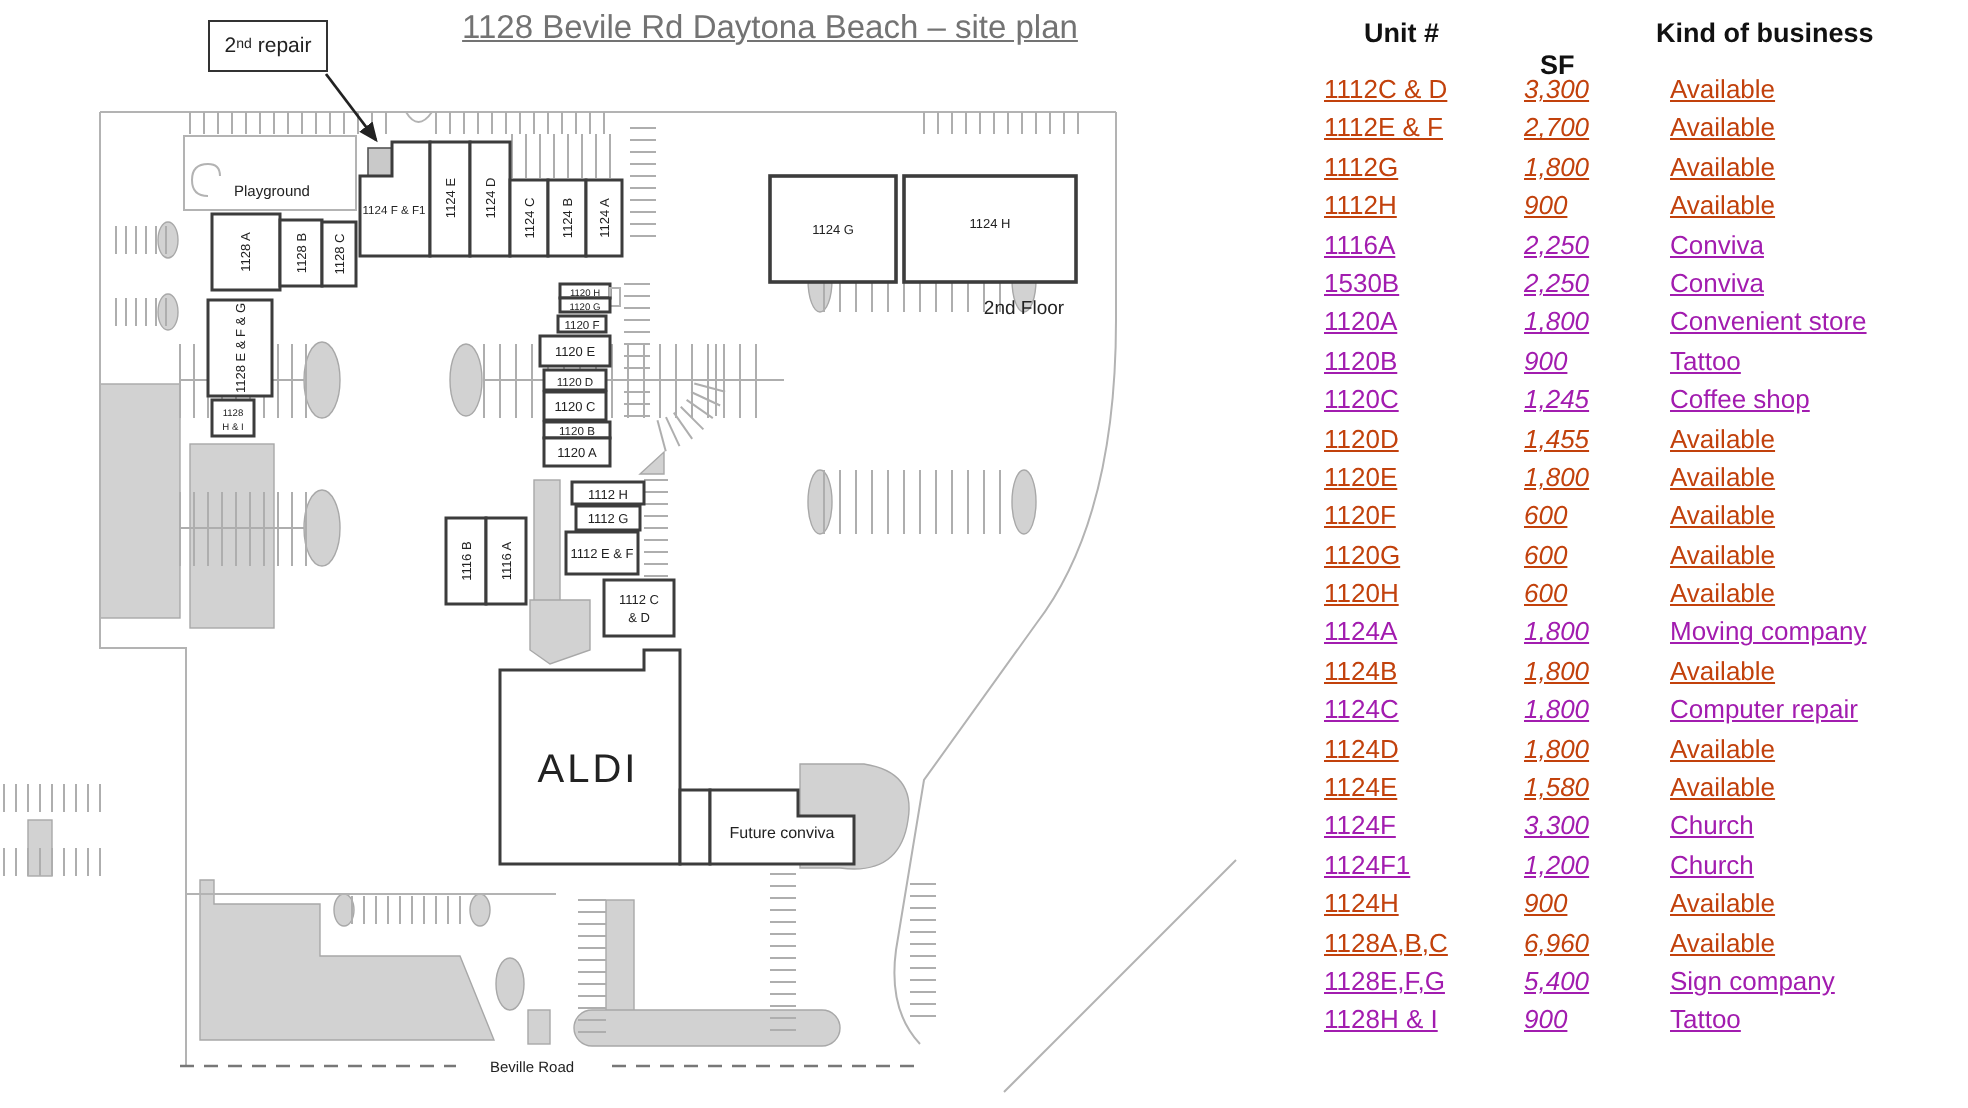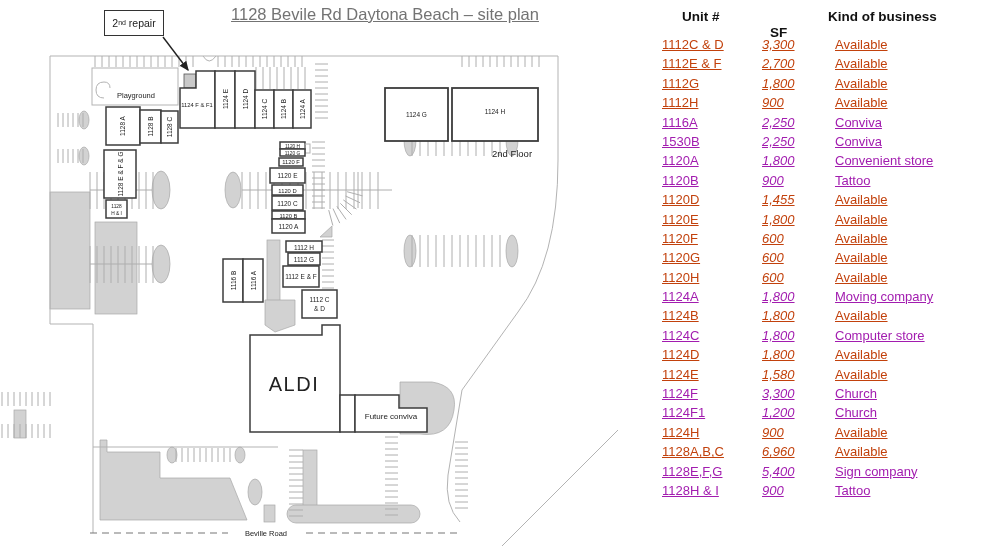--- a/index.html
+++ b/index.html
@@ -516,20 +516,25 @@
       <div class="tr">
       <span class="td td-unit">1120A</span>
       <span class="td td-sf">1,800</span>
       <span class="td td-biz">Convenient store</span>
     </div>
       <div class="tr">
       <span class="td td-unit">1120B</span>
       <span class="td td-sf">900</span>
       <span class="td td-biz">Tattoo</span>
     </div>
+      <div class="tr">
+      <span class="td td-unit">1120C</span>
+      <span class="td td-sf">1,245</span>
+      <span class="td td-biz">Coffee shop</span>
+    </div>
       <div class="tr avail">
       <span class="td td-unit">1120D</span>
       <span class="td td-sf">1,455</span>
       <span class="td td-biz">Available</span>
     </div>
       <div class="tr avail">
       <span class="td td-unit">1120E</span>
       <span class="td td-sf">1,800</span>
       <span class="td td-biz">Available</span>
     </div>
@@ -554,21 +559,21 @@
       <span class="td td-biz">Moving company</span>
     </div>
       <div class="tr avail">
       <span class="td td-unit">1124B</span>
       <span class="td td-sf">1,800</span>
       <span class="td td-biz">Available</span>
     </div>
       <div class="tr">
       <span class="td td-unit">1124C</span>
       <span class="td td-sf">1,800</span>
-      <span class="td td-biz">Computer store</span>
+      <span class="td td-biz">Computer repair</span>
     </div>
       <div class="tr avail">
       <span class="td td-unit">1124D</span>
       <span class="td td-sf">1,800</span>
       <span class="td td-biz">Available</span>
     </div>
       <div class="tr avail">
       <span class="td td-unit">1124E</span>
       <span class="td td-sf">1,580</span>
       <span class="td td-biz">Available</span>

